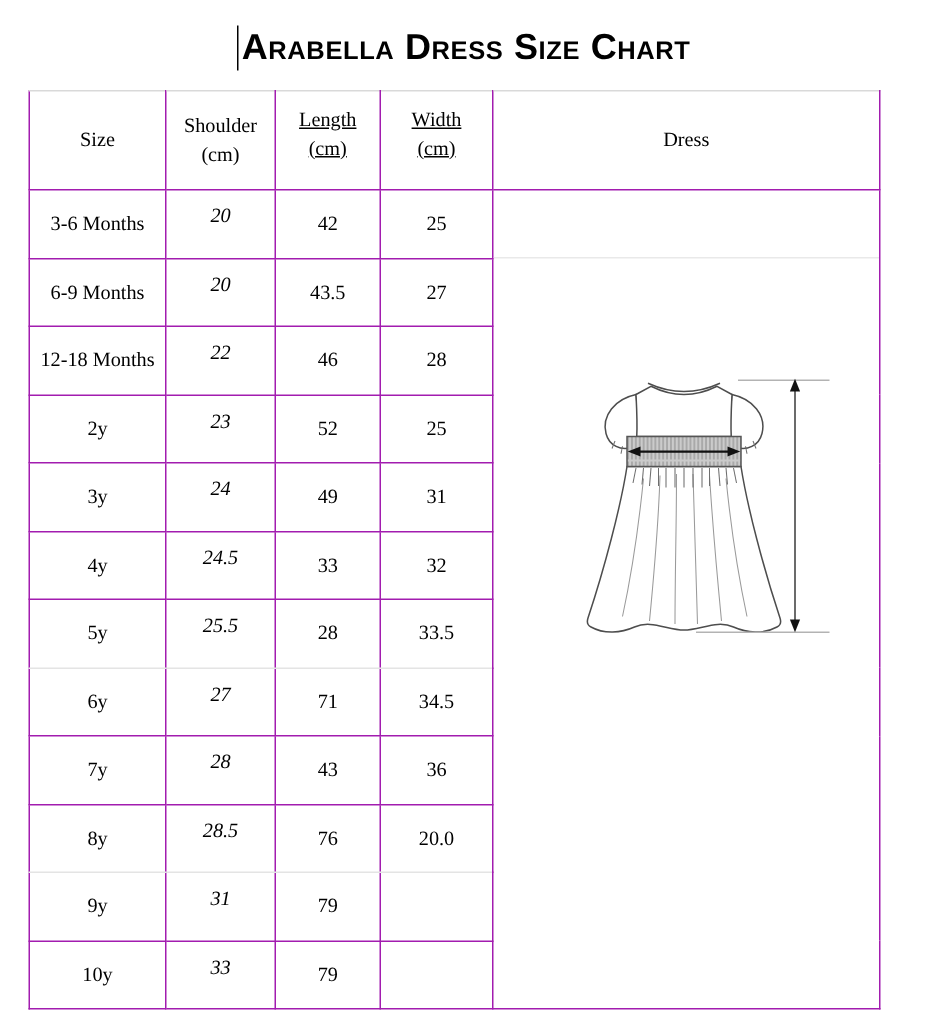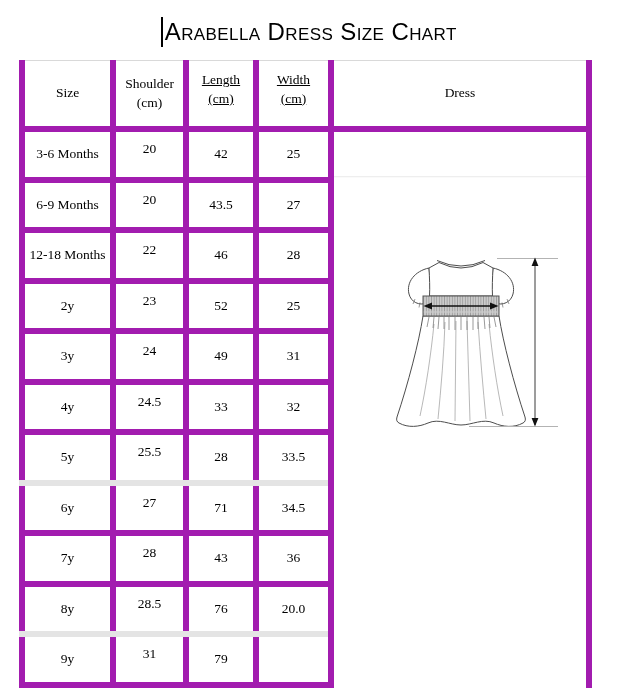--- a/index.html
+++ b/index.html
@@ -1,34 +1,34 @@
 <!DOCTYPE html>
 <html><head>
 <meta charset="utf-8">
 <style>
   html,body{margin:0;padding:0;background:#fff;}
   .page{position:relative;width:618px;height:688px;background:#ffffff;overflow:hidden;
         font-family:"Liberation Serif",serif;color:#000;}
   
   .title-row{position:absolute;top:14px;left:0;width:100%;height:36px;
-             display:flex;justify-content:center;align-items:center;gap:2px;}
+             display:flex;justify-content:center;align-items:center;gap:2px;font-weight:bold;}
   .caret{width:1.5px;height:30px;background:#000;}
   .title{font-family:"Liberation Sans",sans-serif;font-variant:small-caps;
          font-size:24px;letter-spacing:.4px;line-height:1;white-space:nowrap;}
   
   table.size-chart{position:absolute;left:19px;top:60px;width:567px;
                    border-collapse:collapse;table-layout:fixed;}
-  th,td{border:6px solid #a21caf;text-align:center;vertical-align:middle;
+  th,td{border:1px solid #a21caf;text-align:center;vertical-align:middle;
         padding:0;font-size:13.5px;font-weight:normal;overflow:hidden;}
   thead th{height:65px;border-top:1px solid #d9d9d9;}
   tbody td{height:44.5px;}
   tr.gray-after td{border-bottom-color:#e4e4e4;}
   .hl,.hu{display:block;line-height:1.35;}
   .hdr-up{position:relative;top:-4px;display:block;text-decoration:underline;}
-  .nudge-up{position:relative;top:-5px;display:inline-block;}
+  .nudge-up{position:relative;top:-5px;display:inline-block;font-style:italic;}
   td.dress-cell{position:relative;padding:0;}
   td.dress-cell svg{position:absolute;left:0;top:0;display:block;}
 </style>
 </head>
 <body>
 
 <div class="page">
 
   <div class="title-row">
     <div class="caret"></div>

